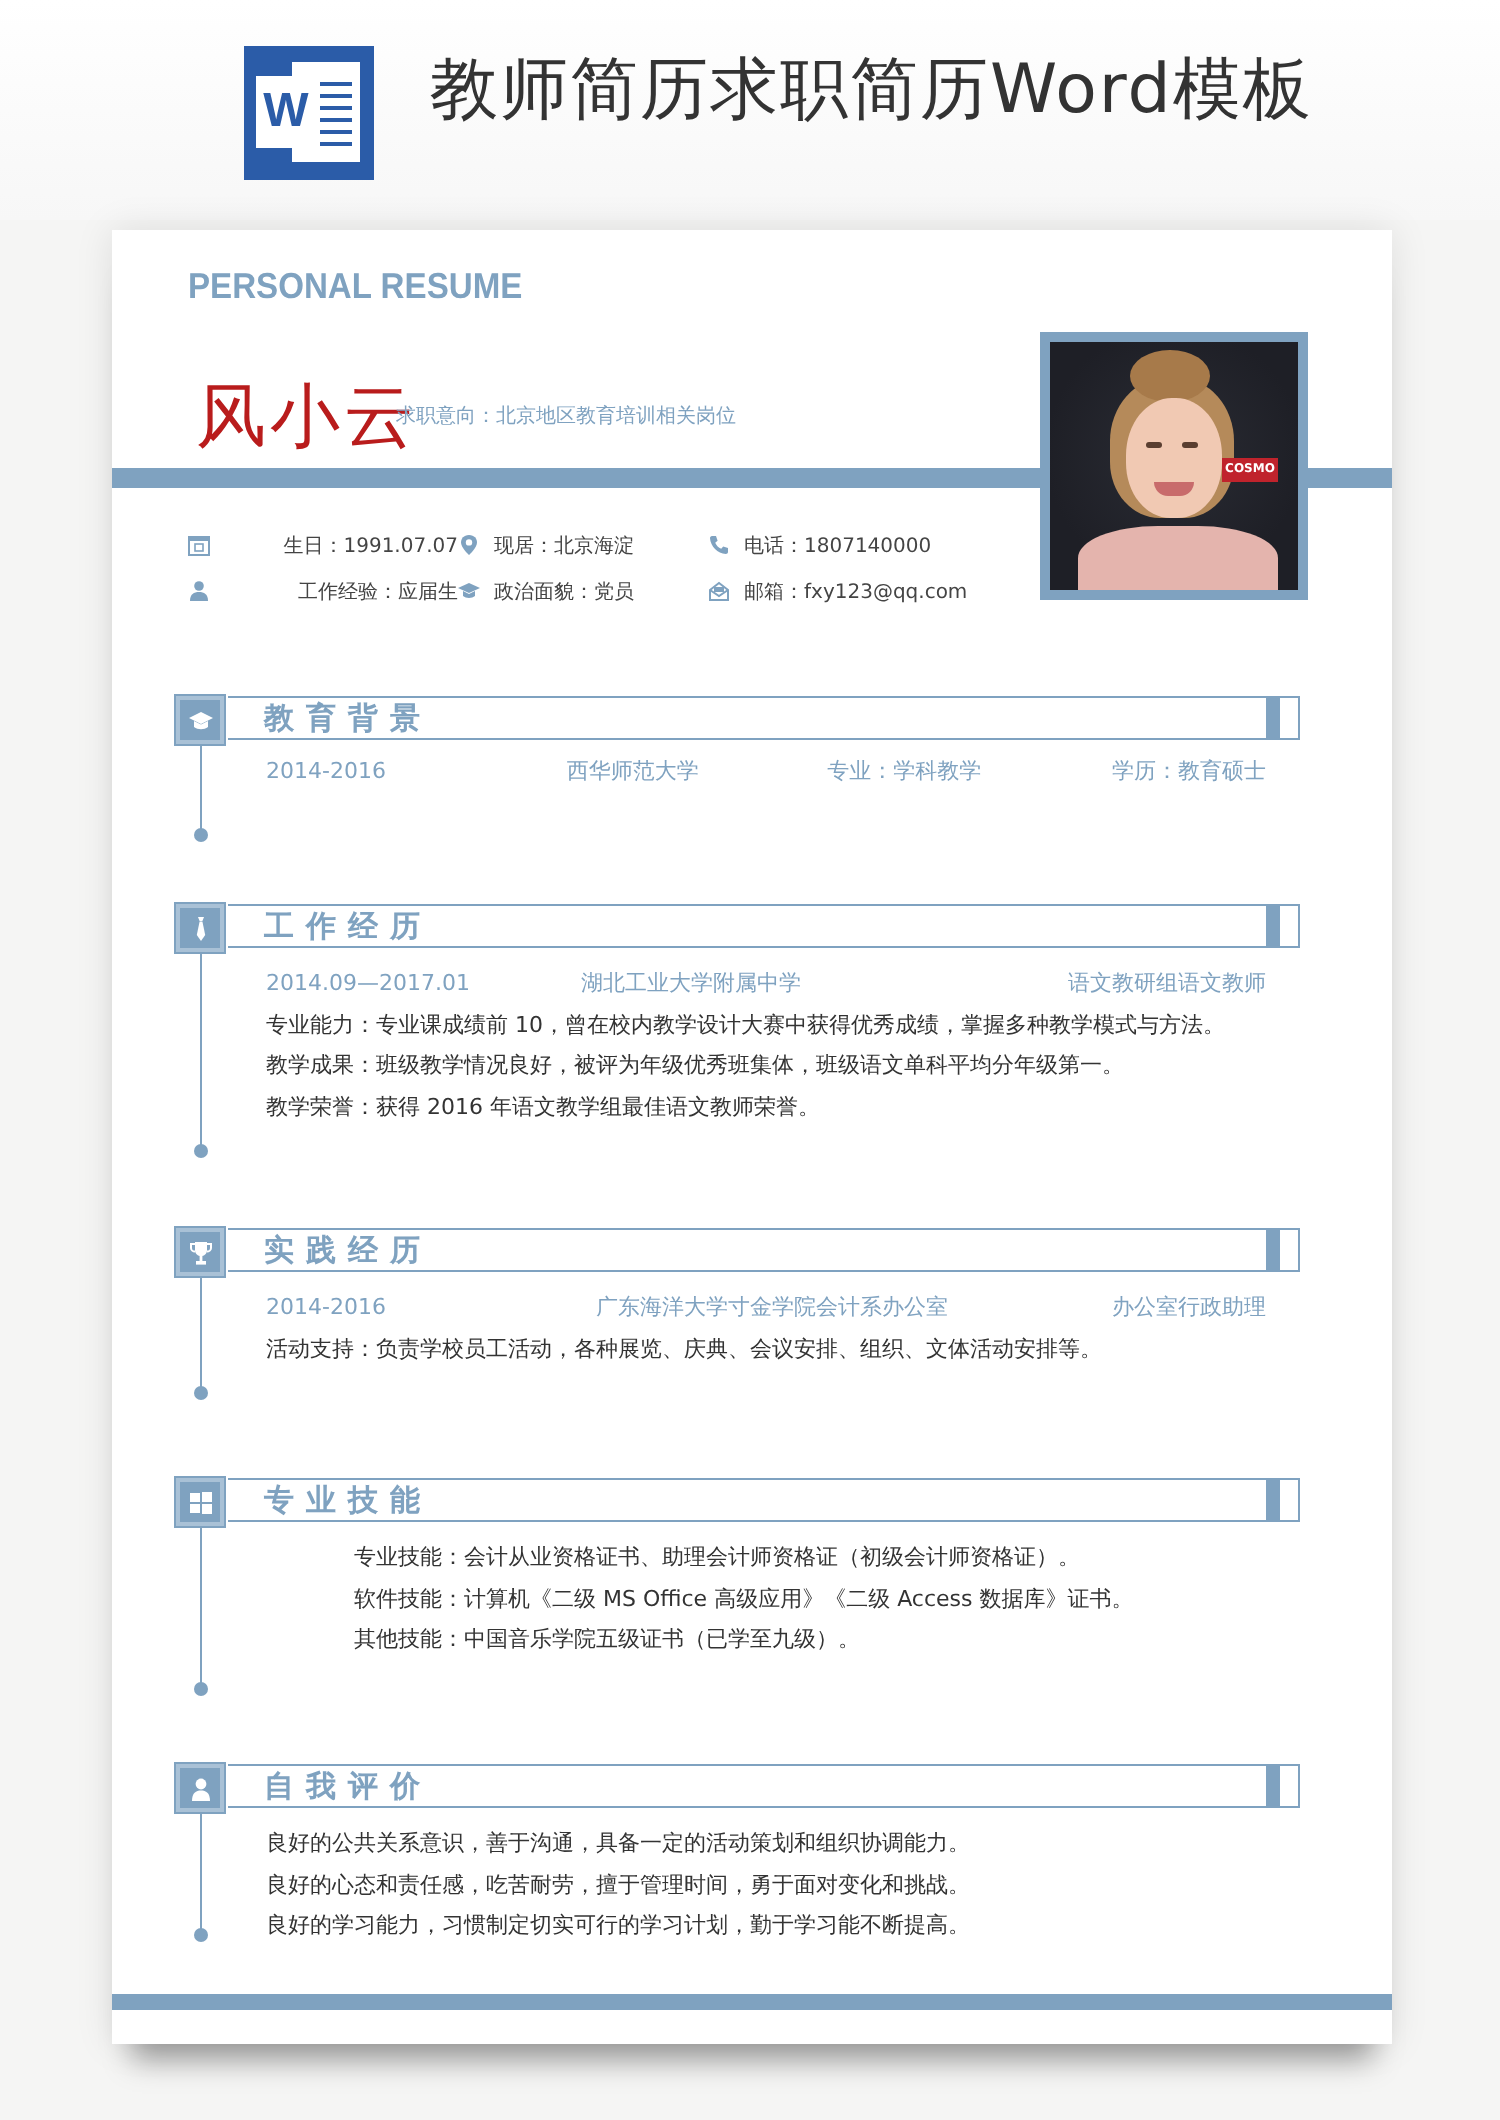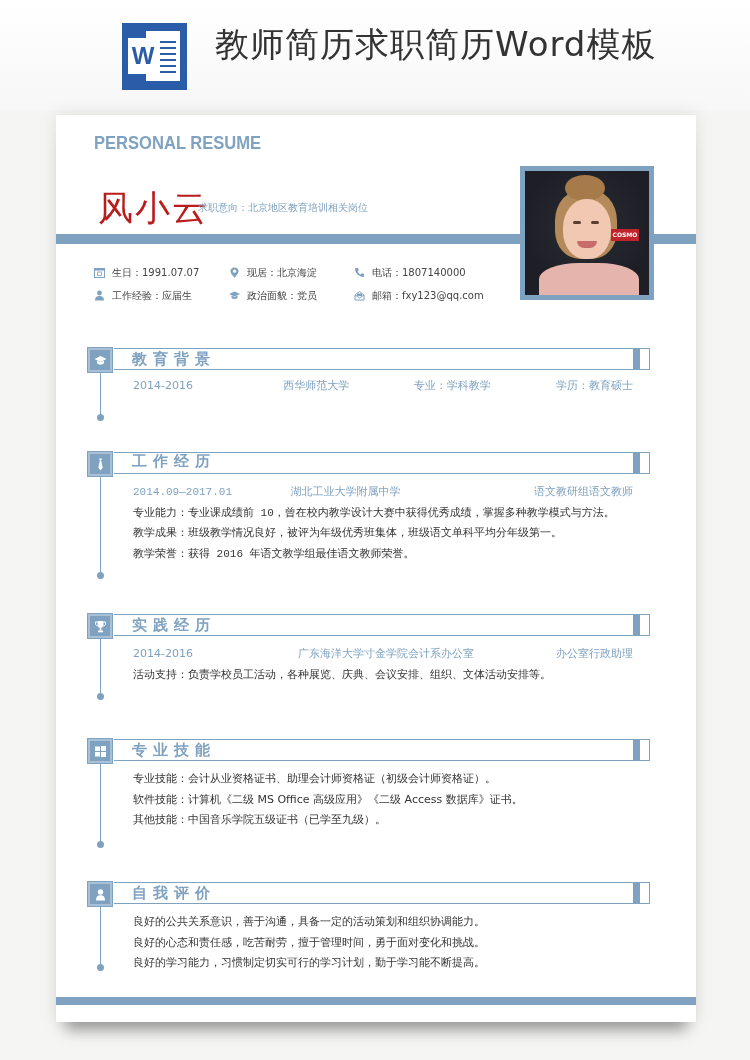--- a/index.html
+++ b/index.html
@@ -68,21 +68,21 @@
   .photo .eye { position: absolute; top: 50px; width: 8px; height: 3px; border-radius: 2px; background: #5a3e30; }
   .photo .smile { position: absolute; left: 52px; top: 70px; width: 20px; height: 7px; border-radius: 0 0 10px 10px; background: #c86b6b; }
   .photo .body { position: absolute; left: 14px; top: 92px; width: 100px; height: 40px; border-radius: 40% 40% 0 0; background: #e4b4ad; }
   .photo .logo-tag { position: absolute; left: 86px; top: 58px; width: 28px; height: 12px; background: #c0232c; color:#fff; font-size: 6px; font-weight: bold; text-align:center; line-height: 12px; }
 
   .info {
     left: 38px; top: 146px; width: 400px; font-size: 10px; color: #444;
   }
   .info-row { display: flex; height: 23px; align-items: center; }
   .info-cell { display: flex; align-items: center; white-space: nowrap; }
-  .info-cell:nth-child(1) { width: 135px; }
+  .info-cell:nth-child(1) { width: 135px; justify-content: space-between; }
   .info-cell:nth-child(2) { width: 125px; }
   .info-cell:nth-child(3) { width: 140px; }
   .ico {
     display: inline-block; width: 11px; height: 11px; margin-right: 7px; position: relative;
     color: #7fa2c0;
   }
   .ico svg { width: 11px; height: 11px; display: block; }
 
   
   .section { position: absolute; left: 32px; width: 564px; }
@@ -239,21 +239,21 @@
     <div class="sec-body edu" style="top:28px;">
       <div class="row accent">
         <span class="c1">2014-2016</span>
         <span class="c2">西华师范大学</span>
         <span class="c3">专业：学科教学</span>
         <span>学历：教育硕士</span>
       </div>
     </div>
   </div>
 
-  <div class="section" style="top:337px; height:130px;font-family:Liberation Mono, monospace;">
+  <div class="section" style="top:337px; height:130px;">
     <div class="sec-head">
       <div class="sec-icon">
         <svg viewBox="0 0 13 13">
             <path d="M5 0.5 L8 0.5 L7.2 2.5 L5.8 2.5 Z" fill="#fff"></path>
             <path d="M5.8 2.8 L7.2 2.8 L8.6 9.5 L6.5 12.5 L4.4 9.5 Z" fill="#fff"></path>
           </svg>
       </div>
       <div class="sec-bar">
           <div class="right-block"></div>
         </div>
@@ -314,21 +314,21 @@
           </svg>
       </div>
       <div class="sec-bar">
           <div class="right-block"></div>
         </div>
       <div class="sec-title">专业技能</div>
     </div>
     <div class="timeline" style="height:82px;">
         <div class="dot"></div>
       </div>
-    <div class="sec-body" style="top:30px;">
+    <div class="sec-body" style="top:30px;margin-left:44px;">
       <div class="line">专业技能：会计从业资格证书、助理会计师资格证（初级会计师资格证）。</div>
       <div class="line">软件技能：计算机《二级 MS Office 高级应用》《二级 Access 数据库》证书。</div>
       <div class="line">其他技能：中国音乐学院五级证书（已学至九级）。</div>
     </div>
   </div>
 
   <div class="section" style="top:767px; height:100px;">
     <div class="sec-head">
       <div class="sec-icon">
         <svg viewBox="0 0 13 13">

